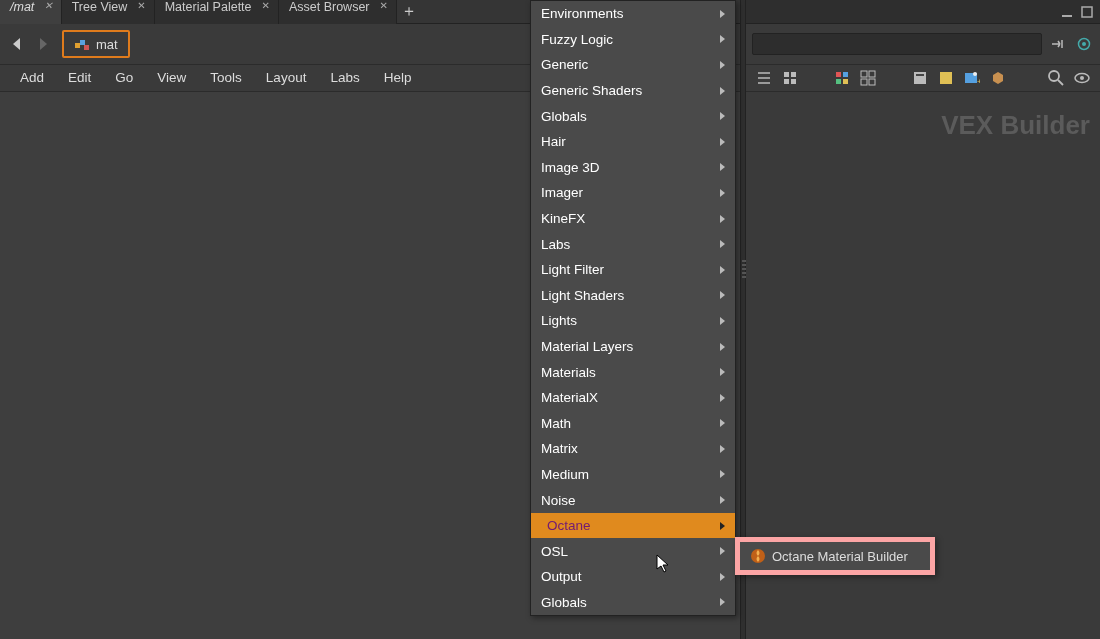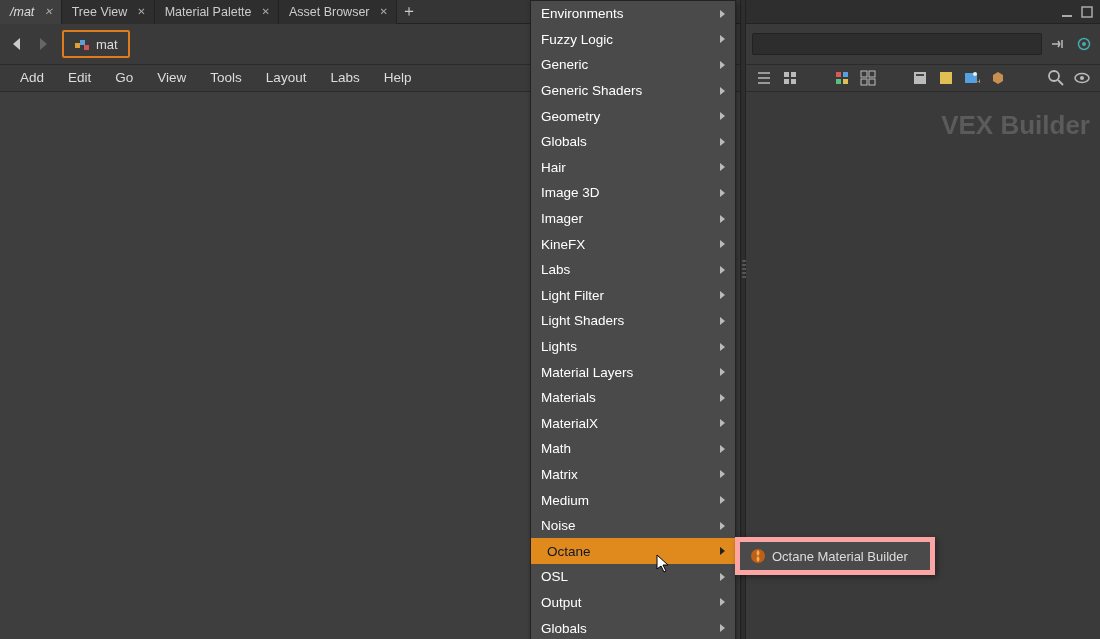--- a/index.html
+++ b/index.html
@@ -1,20 +1,20 @@
 <!DOCTYPE html>
 <html><head>
 <meta charset="utf-8">
 <style>
   * { box-sizing: border-box; margin: 0; padding: 0; font-family: "Segoe UI", Arial, sans-serif; }
   body { width: 1100px; height: 639px; background: #3a3a3a; overflow: hidden; position: relative; color: #ccc; }
 
   
   .tabbar { display: flex; align-items: center; height: 24px; background: #353535; border-bottom: 1px solid #222; }
-  .tab { display: flex; align-items: center; height: 24px; padding: 0 8px 0 10px; background: #2e2e2e; border-right: 1px solid #222; font-size: 12.5px; color: #ccc; }
+  .tab { display: flex; height: 24px; padding: 0 8px 0 10px; background: #2e2e2e; border-right: 1px solid #222; font-size: 12.5px; color: #ccc; }
   .tab.active { background: #3f3f3f; font-style: italic; color: #ddd; }
   .tab .close { margin-left: 10px; font-size: 10px; color: #aaa; cursor: pointer; }
   .addtab { width: 24px; height: 24px; display: flex; align-items: center; justify-content: center; color: #ccc; font-size: 16px; cursor: pointer; }
 
   
   .pathbar { display: flex; align-items: center; height: 40px; background: #3a3a3a; padding: 0 6px; gap: 4px; }
   .arrowbtn { width: 22px; height: 22px; display: flex; align-items: center; justify-content: center; cursor: pointer; }
   .arrowbtn svg { fill: #ccc; }
   .arrowbtn.dim svg { fill: #666; }
   .pathchip { display: flex; align-items: center; gap: 6px; height: 28px; padding: 0 10px; margin-left: 4px; border: 2px solid #df7b1c; border-radius: 2px; background: #3a3a3a; }
@@ -39,21 +39,21 @@
   .pinbtn, .targetbtn { width: 20px; height: 20px; display: flex; align-items: center; justify-content: center; }
   .riconbar { height: 28px; display: flex; align-items: center; padding: 0 8px; gap: 6px; border-top: 1px solid #2b2b2b; border-bottom: 1px solid #2b2b2b; }
   .riconbar .spacer { flex: 1; }
   .riconbar .ibtn { width: 20px; height: 20px; display: flex; align-items: center; justify-content: center; cursor: pointer; }
   .vexlabel { position: absolute; right: 10px; top: 110px; font-size: 26px; font-weight: 600; color: #5b5b5b; }
 
   
   .dropdown-menu { position: absolute; left: 530px; top: 0; width: 206px; background: #4a4a4a; border: 1px solid #222; box-shadow: 2px 2px 6px rgba(0,0,0,0.4); }
   .dropdown-menu .dmi { display: flex; align-items: center; justify-content: space-between; height: 25.6px; padding: 0 10px; font-size: 13.5px; color: #ffffff; cursor: pointer; }
   .dropdown-menu .dmi .arrow { width: 0; height: 0; border-top: 4px solid transparent; border-bottom: 4px solid transparent; border-left: 5px solid #bbb; }
-  .dropdown-menu .dmi.hl { background: #e08a1e; color: #0f172a; padding-left: 16px; }
+  .dropdown-menu .dmi.hl { background: #e08a1e; color: #701a75; padding-left: 16px; }
   .dropdown-menu .dmi.hl .arrow { border-left-color: #222; }
 
   
   .submenu { position: absolute; left: 735px; top: 537px; min-width: 200px; background: #4a4a4a; border: 5px solid #fca5a5; box-shadow: 2px 2px 6px rgba(0,0,0,0.4); padding: 2px 0; }
   .submenu .smi { display: flex; align-items: center; gap: 6px; height: 24px; padding: 0 10px; font-size: 13px; color: #ddd; cursor: pointer; }
   .submenu .smi .oicon { width: 16px; height: 16px; }
 
   
   .cursor { position: absolute; left: 656px; top: 554px; width: 16px; height: 20px; pointer-events: none; }
 
@@ -231,24 +231,20 @@
     </div>
     <div class="dmi">
       <span>Generic</span>
       <span class="arrow"></span>
     </div>
     <div class="dmi">
       <span>Generic Shaders</span>
       <span class="arrow"></span>
     </div>
     <div class="dmi">
-      <span>Geometry</span>
-      <span class="arrow"></span>
-    </div>
-    <div class="dmi">
       <span>Globals</span>
       <span class="arrow"></span>
     </div>
     <div class="dmi">
       <span>Hair</span>
       <span class="arrow"></span>
     </div>
     <div class="dmi">
       <span>Image 3D</span>
       <span class="arrow"></span>

